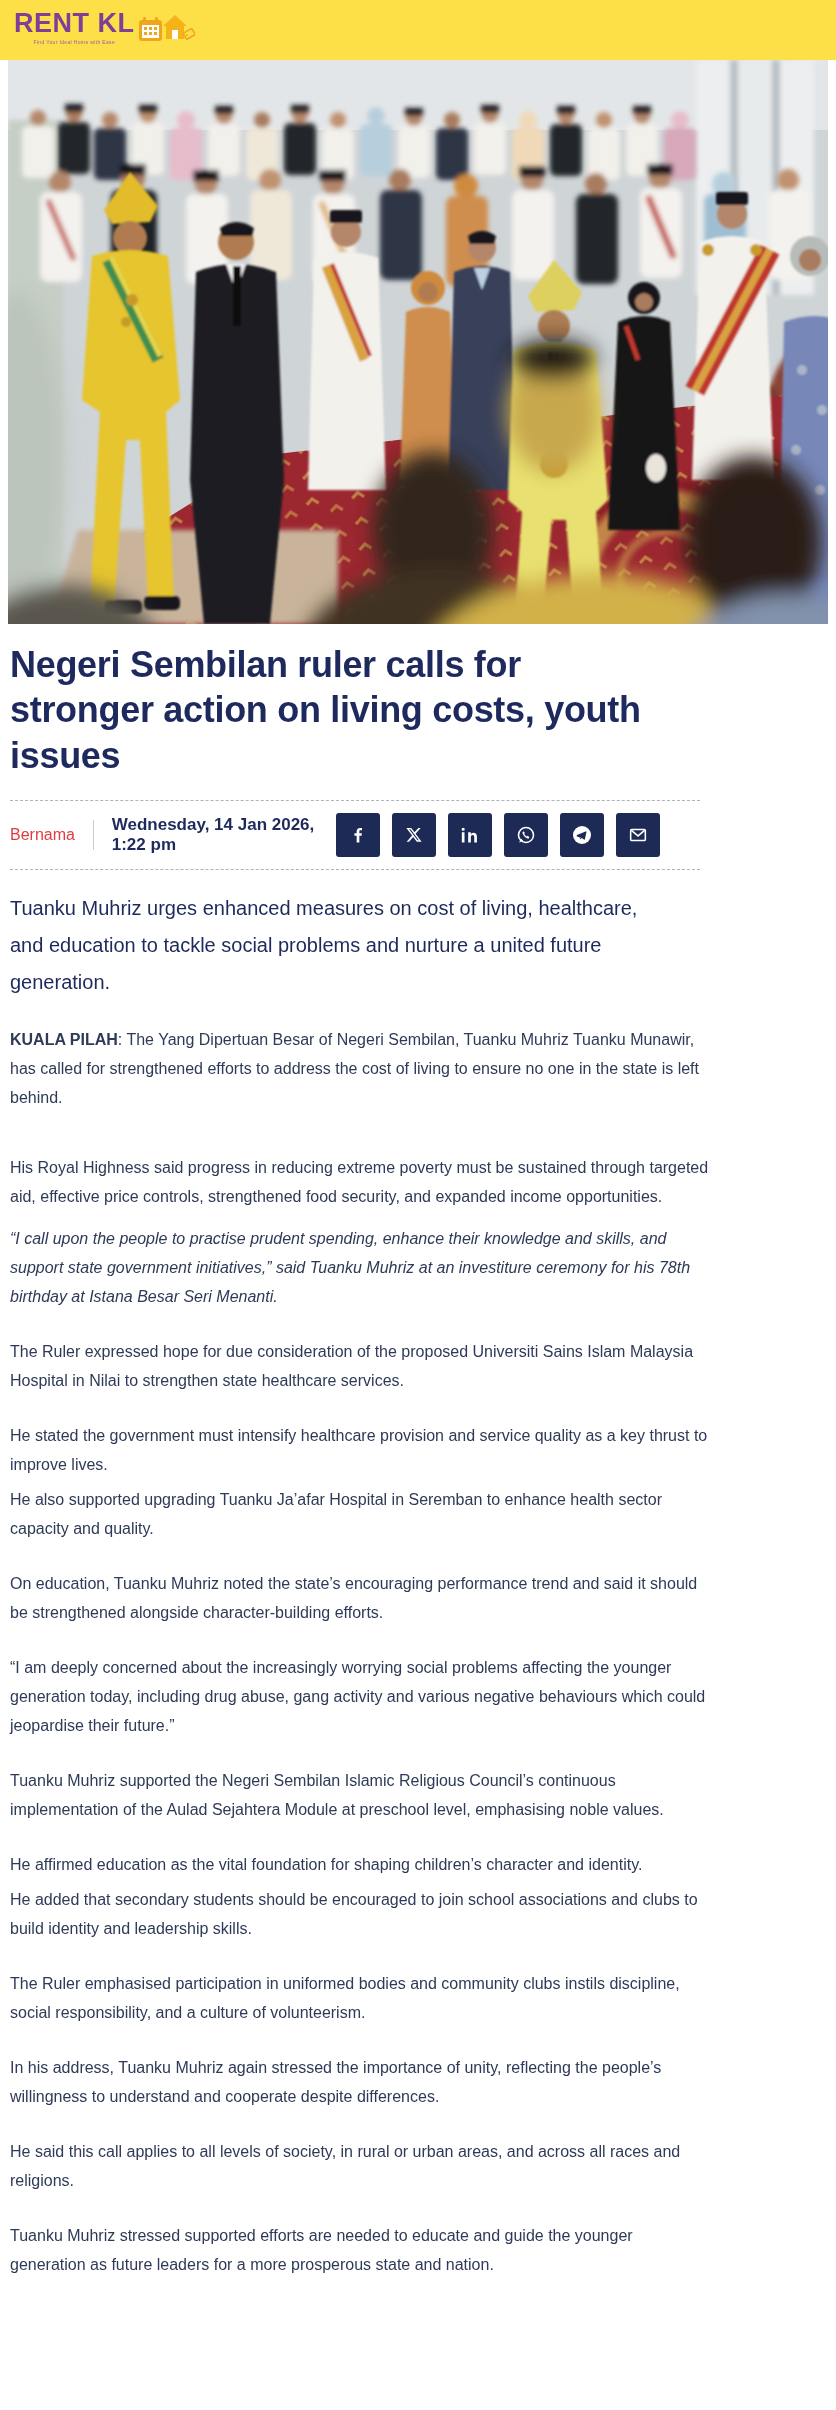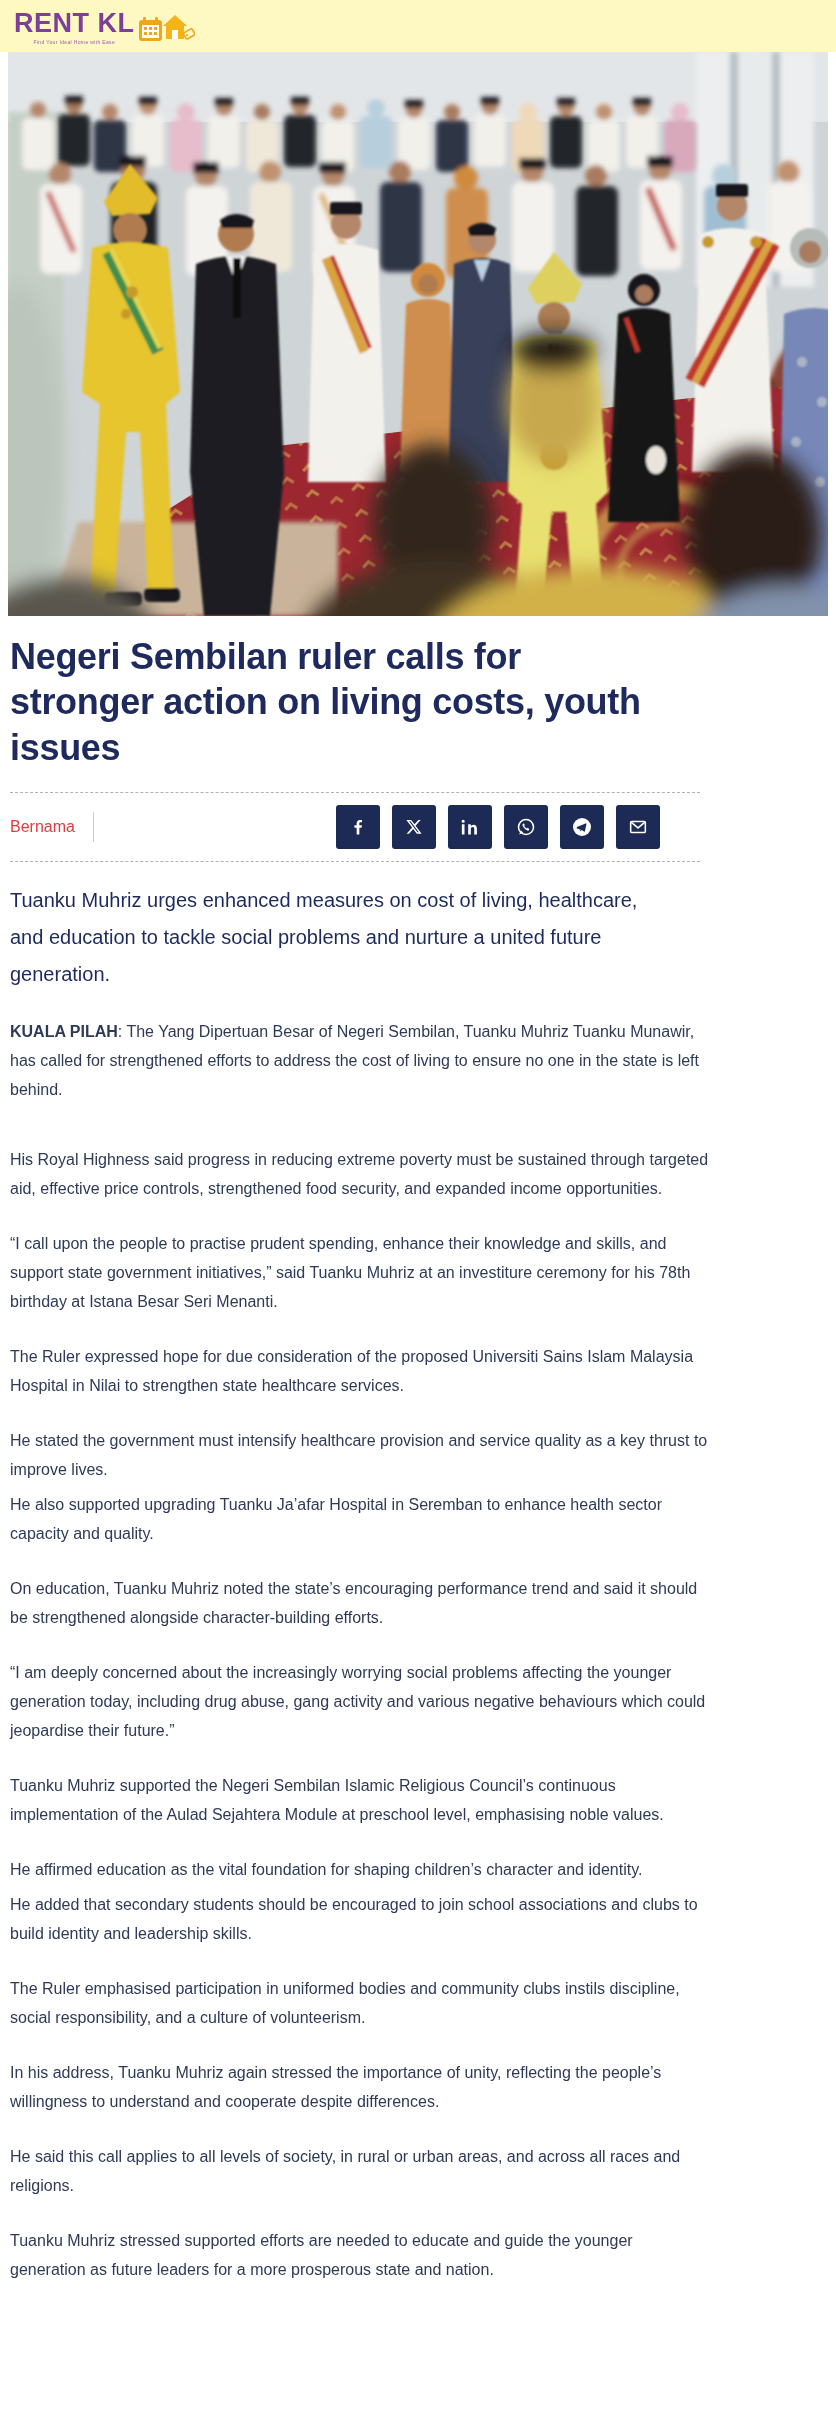--- a/index.html
+++ b/index.html
@@ -1,19 +1,19 @@
 <!DOCTYPE html>
 <html><head>
 <meta charset="utf-8">
 <style>
   html,body{margin:0;padding:0;background:#fff;}
   body{width:836px;font-family:"Liberation Sans",sans-serif;color:#2e3a57;overflow-x:hidden;}
 
   
-  .site-header{height:52px;padding:10px 0 12px 14px;box-sizing:border-box;background:#fef9c3;}
+  .site-header{height:60px;padding:10px 0 12px 14px;box-sizing:border-box;background:#fde047;}
   .logo{display:flex;align-items:flex-start;gap:3px;width:max-content;}
   .logo-text-wrap{display:flex;flex-direction:column;align-items:center;}
   .logo-text{font-size:27px;font-weight:bold;color:#7d3f98;letter-spacing:.5px;line-height:1;}
   .logo-tagline{font-size:5px;color:#9a5ab0;margin-top:2px;letter-spacing:.35px;white-space:nowrap;}
   .logo-icons{display:flex;align-items:flex-end;margin-top:2px;}
 
   
   .hero{margin:0 8px;width:820px;height:564px;overflow:hidden;background:#d2d6d9;}
   .hero svg{display:block;}
 
@@ -31,21 +31,21 @@
   .share-btn{width:44px;height:44px;background:#1c2a55;border-radius:3px;border:none;
     display:flex;align-items:center;justify-content:center;cursor:pointer;padding:0;}
   .share-btn svg{display:block;}
 
   .lede{font-size:20px;font-weight:normal;color:#1e2a5e;line-height:1.85;width:640px;
     margin:20px 0 24px;}
 
   .article-body p{font-size:16px;line-height:29px;width:700px;margin:26px 0 0;color:#2e3a57;}
   .article-body p.gap-first{margin-top:0;}
   .article-body p.gap-large{margin-top:41px;}
-  .article-body p.gap-medium{}
+  .article-body p.gap-medium{margin-top:13px;font-style:italic;}
   .article-body p.gap-small{margin-top:6px;}
   .article-body strong{color:#2e3a57;}
   .article-body{padding-bottom:21px;}
 </style>
 </head>
 <body>
 
 <header class="site-header">
   <div class="logo">
     <div class="logo-text-wrap">
@@ -313,20 +313,21 @@
   </svg>
 </div>
 
 <main class="content">
 
   <h1 class="headline">Negeri Sembilan ruler calls for stronger action on living costs, youth issues</h1>
 
   <div class="byline-row">
     <span class="source">Bernama</span>
     <span class="byline-sep"></span>
+    <span class="pubdate">Wednesday, 14 Jan 2026, 1:22 pm</span>
 
     <div class="share">
       <button class="share-btn" title="Facebook">
         <span>
           <svg width="20" height="20" viewBox="0 0 24 24">
             <path fill="#fff" d="M13.6 21v-8h2.7l.4-3.1h-3.1V7.9c0-.9.3-1.5 1.6-1.5h1.6V3.6c-.3 0-1.3-.1-2.4-.1-2.4 0-4 1.5-4 4.1V9.9H7.7V13h2.7v8h3.2z"></path>
           </svg>
         </span>
       </button>
       <button class="share-btn" title="X">

